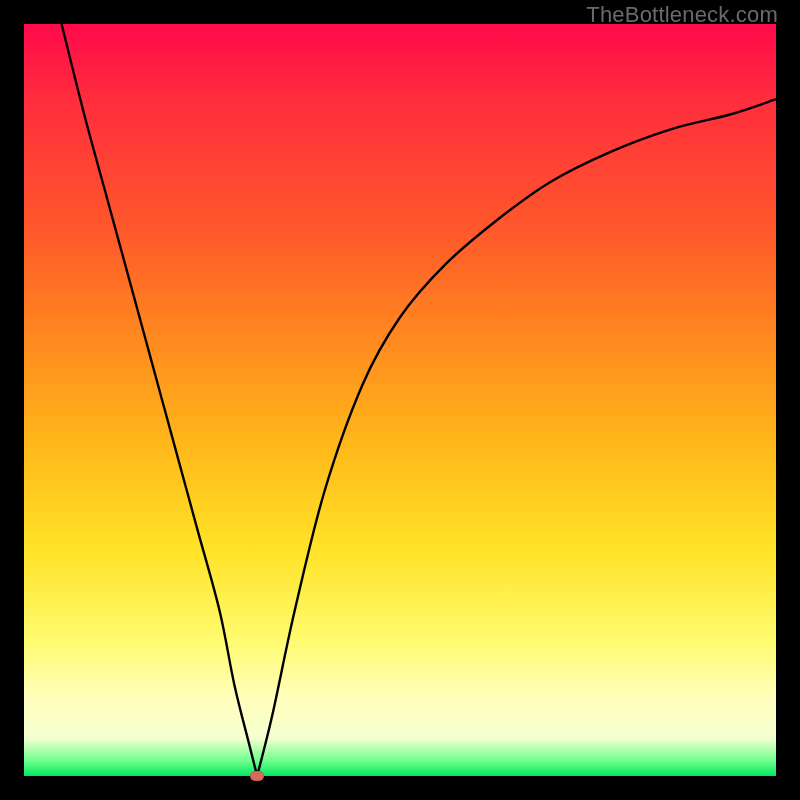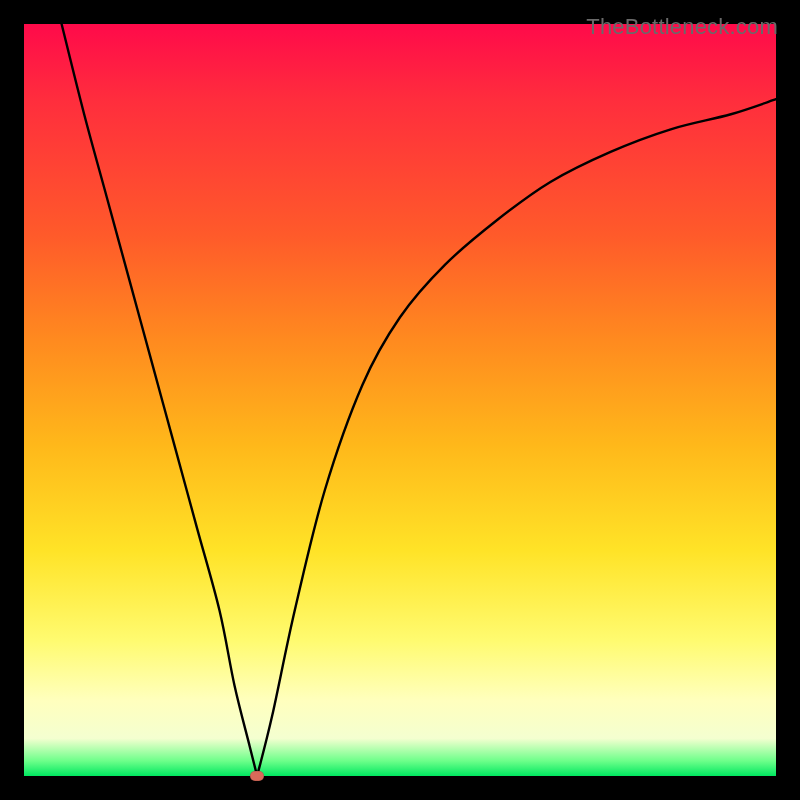--- a/index.html
+++ b/index.html
@@ -7,21 +7,21 @@
     padding: 0;
     width: 800px;
     height: 800px;
     background: #000000;
     font-family: Arial, Helvetica, sans-serif;
     position: relative;
     overflow: hidden;
   }
   .watermark {
     position: absolute;
-    top: 14px;
+    top: 2px;
     right: 22px;
     color: #6a6a6a;
     font-size: 22px;
     font-weight: 500;
     letter-spacing: 0.2px;
     z-index: 10;
   }
   .plot-frame {
     position: absolute;
     left: 24px;

